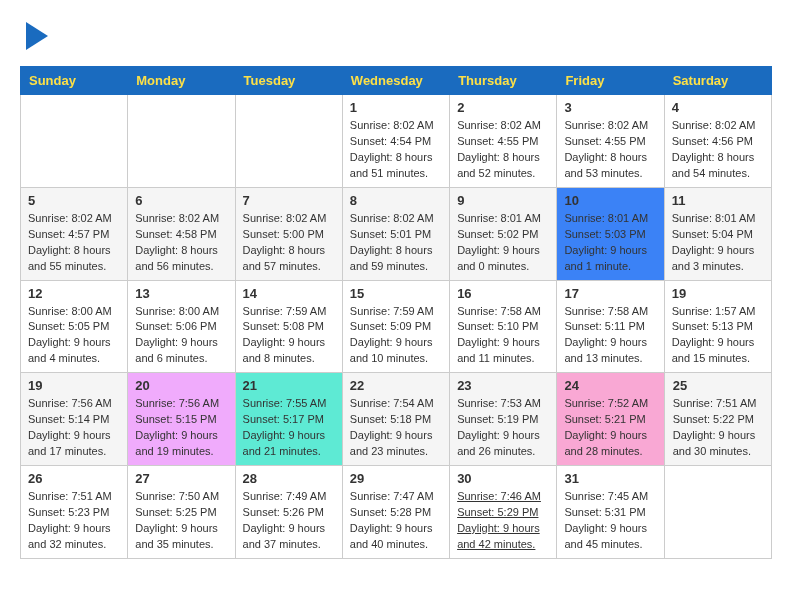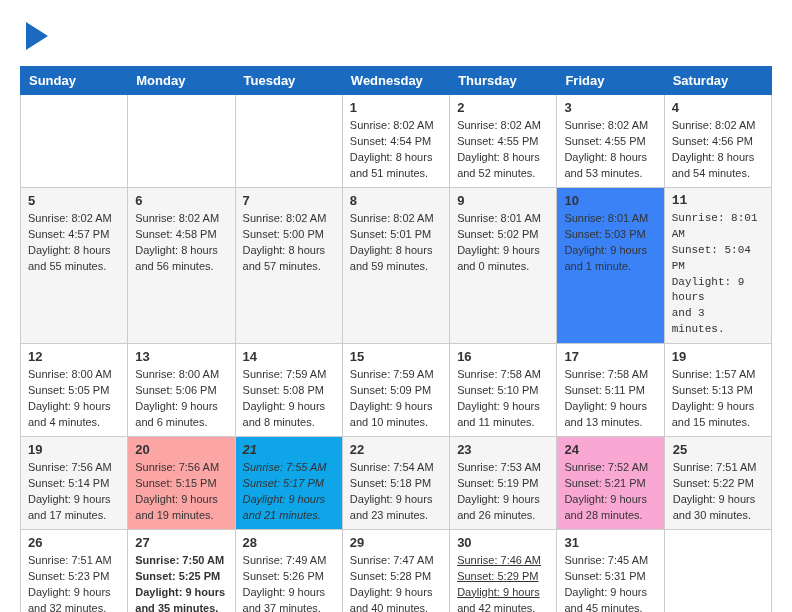--- a/index.html
+++ b/index.html
@@ -39,21 +39,21 @@
       color: #555;
       margin-top: 2px;
     }
     .calendar {
       width: 100%;
       border-collapse: collapse;
       border: 1px solid #ccc;
     }
     .calendar th {
       background: #1a6bbf;
-      color: #ffffff;
+      color: #fde047;
       text-align: left;
       padding: 6px 8px;
       font-size: 13px;
       font-weight: bold;
       border: 1px solid #1a6bbf;
     }
     .calendar td {
       vertical-align: top;
       padding: 5px 7px;
       border: 1px solid #ccc;
@@ -184,21 +184,21 @@
 Daylight: 9 hours
 and 0 minutes.</div>
         </td>
         <td style="background: #3b82f6;">
           <span class="day-number">10</span>
           <div class="day-info" style="white-space: pre-line;">Sunrise: 8:01 AM
 Sunset: 5:03 PM
 Daylight: 9 hours
 and 1 minute.</div>
         </td>
-        <td style="background: rgb(245, 245, 245); font-family: Liberation Mono, monospace;">
+        <td style="background: rgb(245, 245, 245);">
           <span class="day-number">11</span>
           <div class="day-info" style="white-space: pre-line;">Sunrise: 8:01 AM
 Sunset: 5:04 PM
 Daylight: 9 hours
 and 3 minutes.</div>
         </td>
       </tr>
       <tr>
         <td>
           <span class="day-number">12</span>
@@ -251,28 +251,28 @@
         </td>
       </tr>
       <tr>
         <td style="background: rgb(245, 245, 245);">
           <span class="day-number">19</span>
           <div class="day-info" style="white-space: pre-line;">Sunrise: 7:56 AM
 Sunset: 5:14 PM
 Daylight: 9 hours
 and 17 minutes.</div>
         </td>
-        <td style="background: #fca5a5;">
+        <td style="background: #f0abfc;">
           <span class="day-number">20</span>
           <div class="day-info" style="white-space: pre-line;">Sunrise: 7:56 AM
 Sunset: 5:15 PM
 Daylight: 9 hours
 and 19 minutes.</div>
         </td>
-        <td style="background: #0ea5e9; font-style: italic;">
+        <td style="background: #5eead4;">
           <span class="day-number">21</span>
           <div class="day-info" style="white-space: pre-line;">Sunrise: 7:55 AM
 Sunset: 5:17 PM
 Daylight: 9 hours
 and 21 minutes.</div>
         </td>
         <td style="background: rgb(245, 245, 245);">
           <span class="day-number">22</span>
           <div class="day-info" style="white-space: pre-line;">Sunrise: 7:54 AM
 Sunset: 5:18 PM
@@ -304,21 +304,21 @@
       <tr>
         <td>
           <span class="day-number">26</span>
           <div class="day-info" style="white-space: pre-line;">Sunrise: 7:51 AM
 Sunset: 5:23 PM
 Daylight: 9 hours
 and 32 minutes.</div>
         </td>
         <td>
           <span class="day-number">27</span>
-          <div class="day-info" style="white-space: pre-line; font-weight: bold;">Sunrise: 7:50 AM
+          <div class="day-info" style="white-space: pre-line;">Sunrise: 7:50 AM
 Sunset: 5:25 PM
 Daylight: 9 hours
 and 35 minutes.</div>
         </td>
         <td>
           <span class="day-number">28</span>
           <div class="day-info" style="white-space: pre-line;">Sunrise: 7:49 AM
 Sunset: 5:26 PM
 Daylight: 9 hours
 and 37 minutes.</div>

